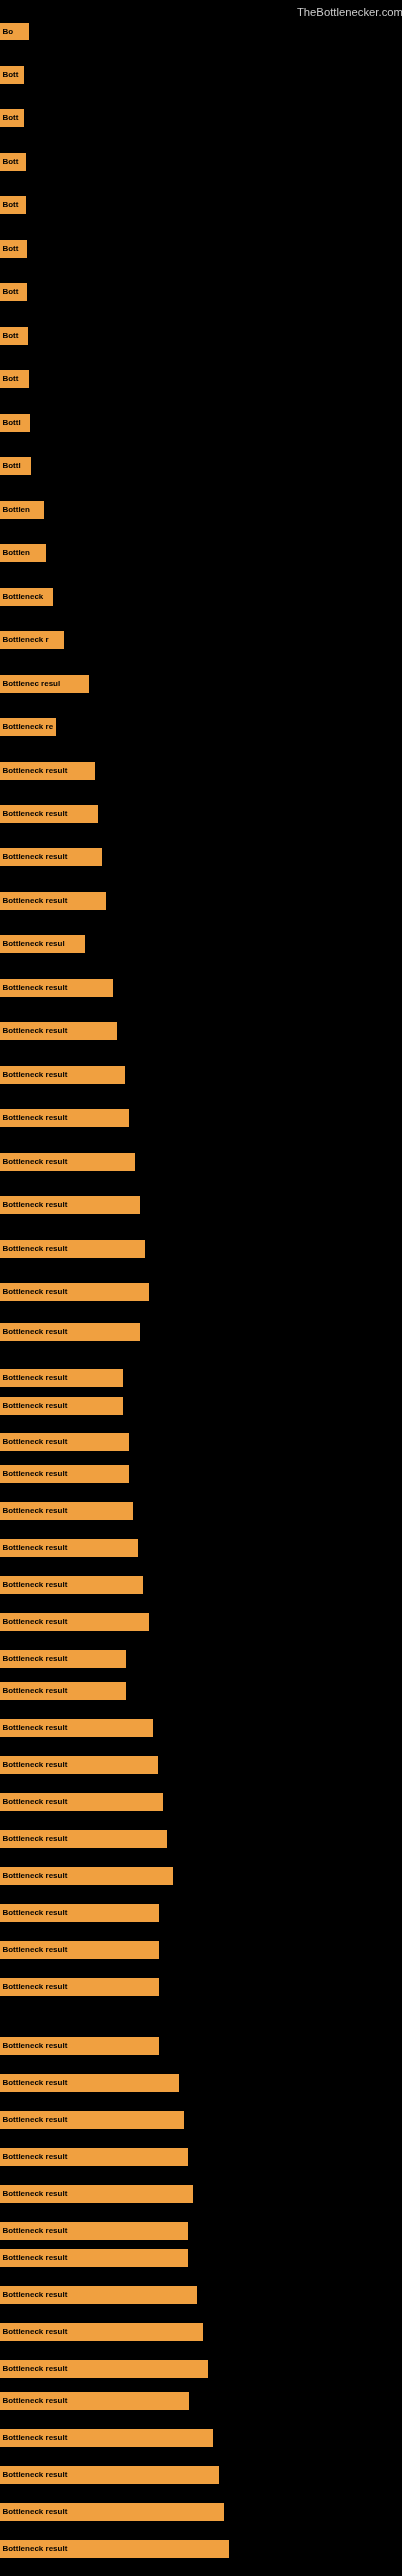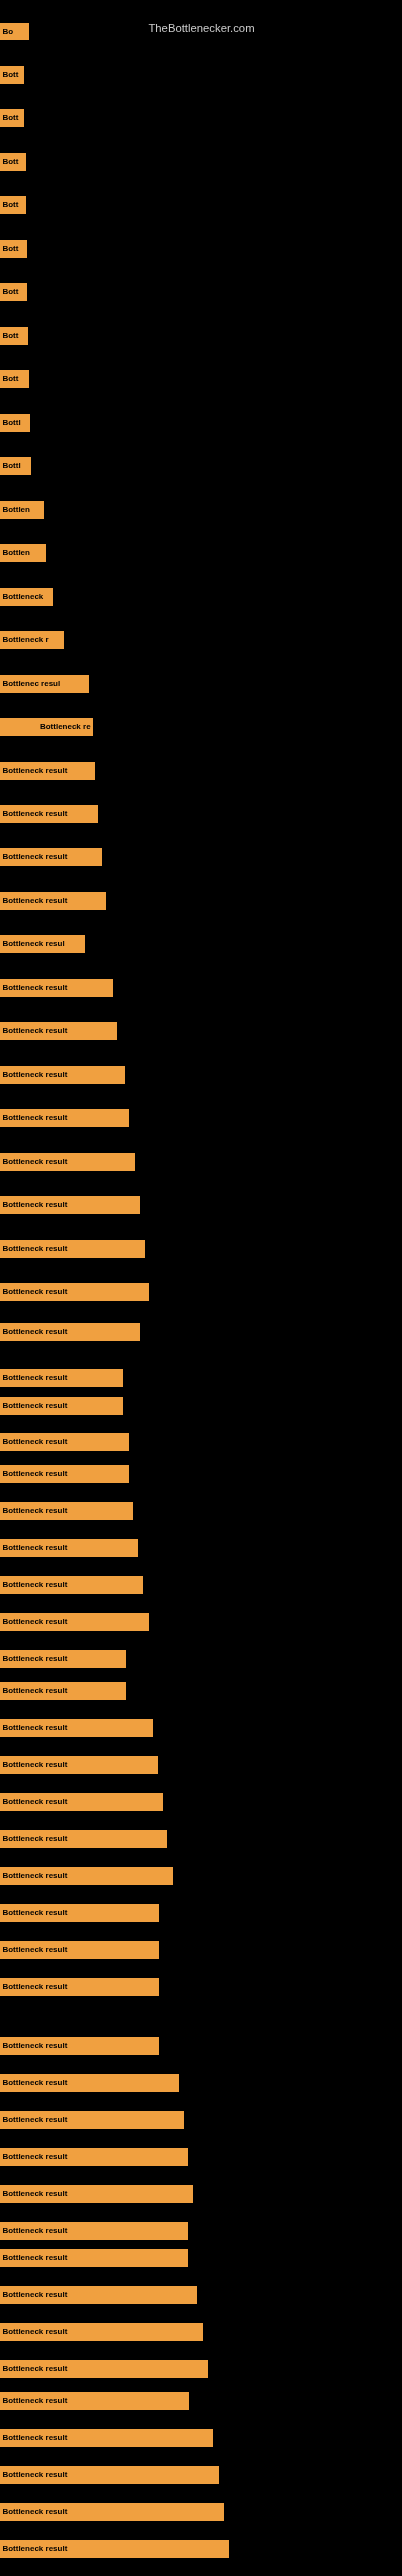--- a/index.html
+++ b/index.html
@@ -10,24 +10,24 @@
     body {
       background-color: #000000;
       width: 403px;
       min-height: 2576px;
       font-family: Arial, sans-serif;
       position: relative;
     }
     .site-title {
       color: #cccccc;
       font-size: 11.3px;
-      text-align: center;
+      text-align: right;
       padding: 6.4px 0 3.2px 0;
       position: absolute;
-      top: 16px;
+      top: 0;
       left: 0;
       right: 0;
     }
     .bar-row {
       position: absolute;
       left: 0;
       display: flex;
       align-items: center;
     }
     .bar-label {
@@ -127,21 +127,21 @@
       <div class="bar" style="width: 64px;">
         <span class="bar-label">Bottleneck r</span>
       </div>
     </div>
     <div class="bar-row" style="top: 675px; left: 0px;">
       <div class="bar" style="width: 89px;">
         <span class="bar-label">Bottlenec resul</span>
       </div>
     </div>
     <div class="bar-row" style="top: 718px; left: 0px;">
-      <div class="bar" style="width: 93px; justify-content: flex-end;">
+      <div class="bar" style="width: 56px;">
         <span class="bar-label">Bottleneck re</span>
       </div>
     </div>
     <div class="bar-row" style="top: 762px; left: 0px;">
       <div class="bar" style="width: 95px;">
         <span class="bar-label">Bottleneck result</span>
       </div>
     </div>
     <div class="bar-row" style="top: 805px; left: 0px;">
       <div class="bar" style="width: 98px;">

